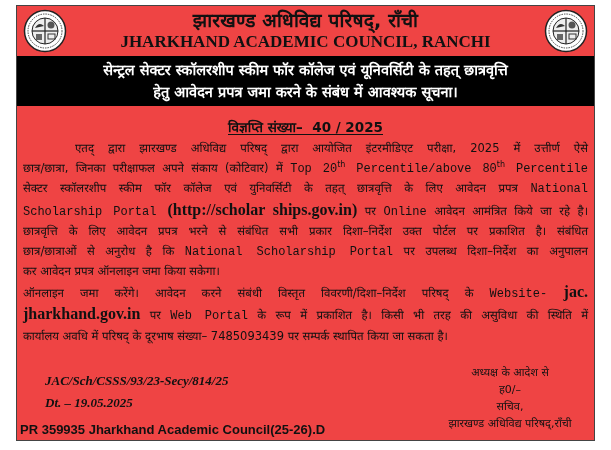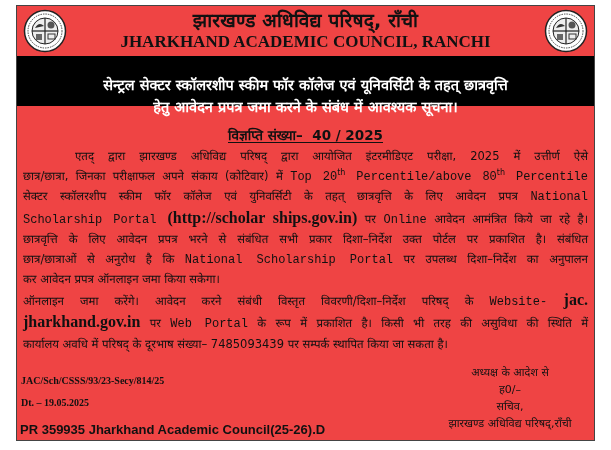--- a/index.html
+++ b/index.html
@@ -46,27 +46,27 @@
     }
 
     .banner {
       background: #000;
       color: #fff;
       text-align: center;
       font-family: "DejaVu Sans", sans-serif;
       font-weight: bold;
       font-size: 14.5px;
       line-height: 22px;
-      padding: 18px 6px 4px;
+      padding: 3px 6px 4px;
       height: 50px;
     }
 
     .notice-no {
       text-align: center;
-      margin-top: 20px;
+      margin-top: 12px;
       font-family: "DejaVu Sans", sans-serif;
       font-weight: bold;
       font-size: 13.5px;
       line-height: 18px;
     }
     .notice-no span {
       text-decoration: underline;
       text-underline-offset: 2px;
     }
 
@@ -92,25 +92,26 @@
     .line { display: block; white-space: nowrap; }
     .jl { text-align-last: justify; }
 
     .footer {
       position: absolute;
       left: 0; right: 0; bottom: 0;
       height: 76px;
     }
     .ref {
       position: absolute;
-      left: 4px; top: 6px;
+      left: 28px; top: 6px;
       font-family: "Liberation Serif", serif;
       font-weight: bold;
-      font-size: 10px;
+      font-size: 13px;
       line-height: 22px;
+      font-style: italic;
     }
     .pr {
       position: absolute;
       left: 3px; bottom: 2px;
       font-family: "Liberation Sans", sans-serif;
       font-weight: bold;
       font-size: 13px;
       line-height: 16px;
     }
     .sign {

